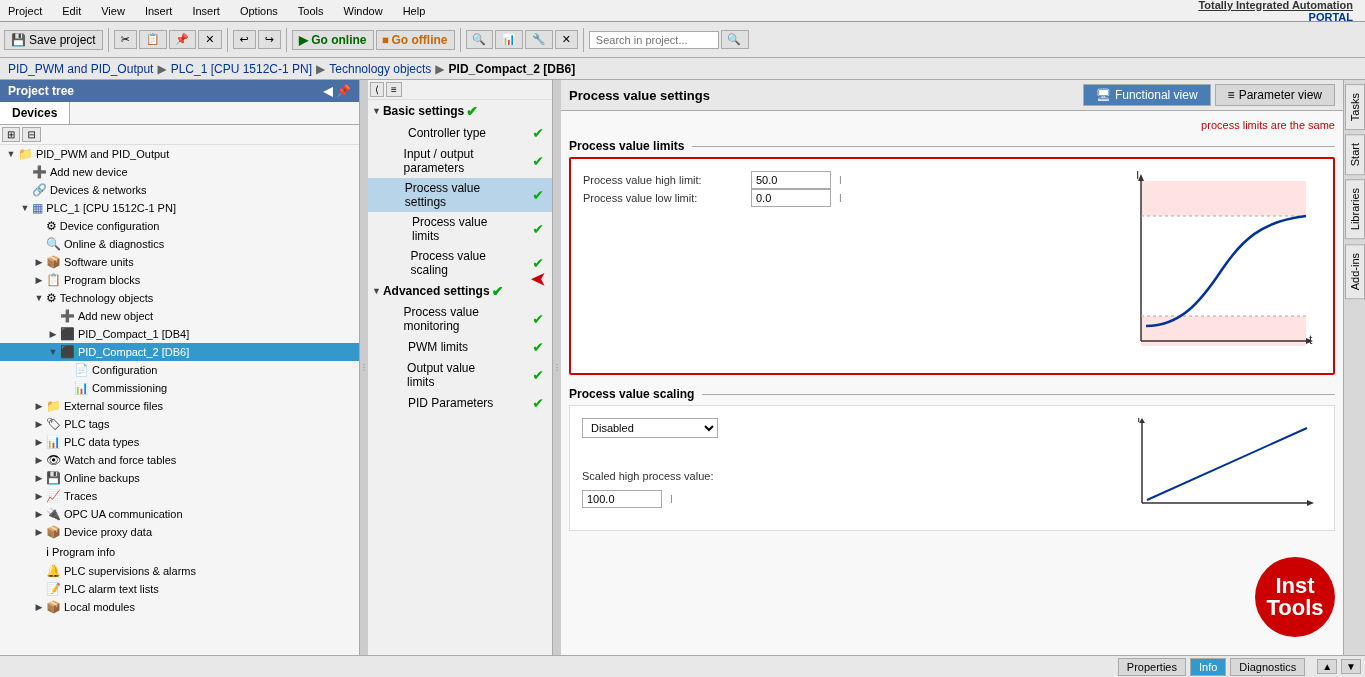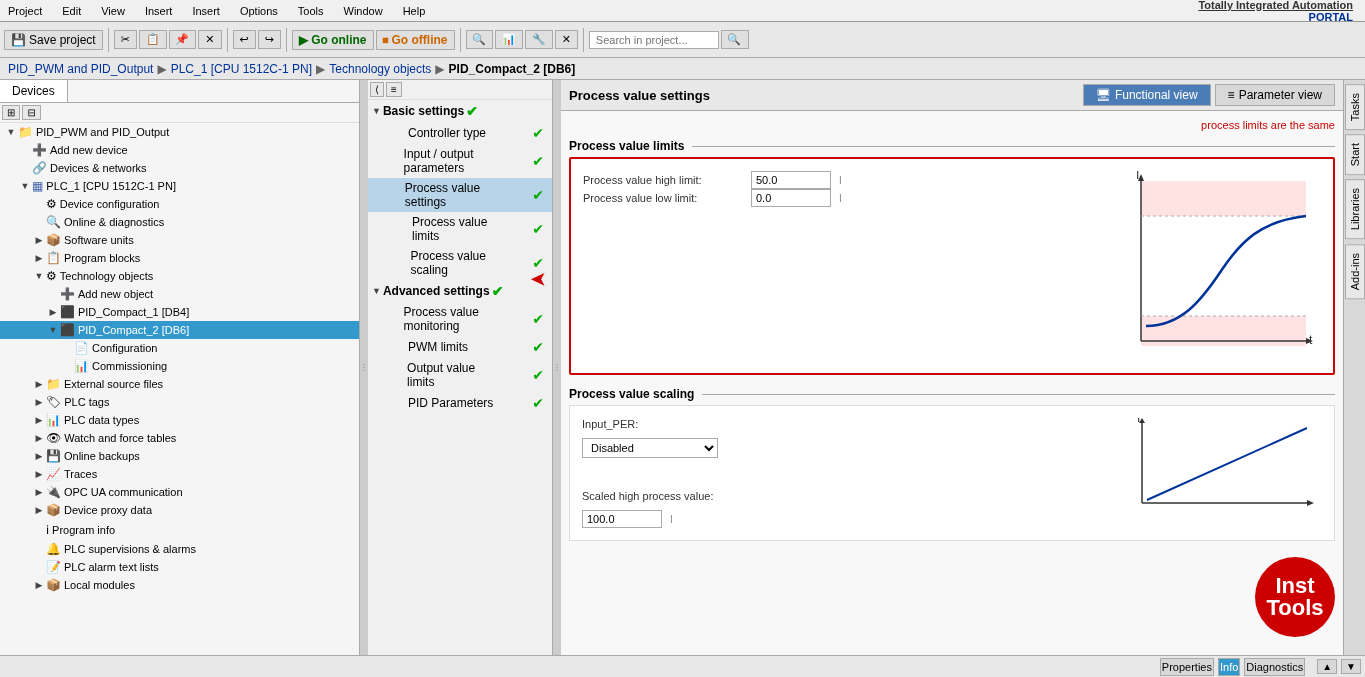--- a/index.html
+++ b/index.html
@@ -22,21 +22,21 @@
 
     
     .breadcrumb-bar { background: #e8e8e8; border-bottom: 1px solid #aaa; padding: 2px 8px; font-size: 11px; display: flex; align-items: center; gap: 4px; height: 22px; }
     .breadcrumb-sep { color: #666; }
 
     
     .project-tree { width: 360px; background: #f5f5f5; border-right: 1px solid #aaa; display: flex; flex-direction: column; height: 100%; }
     .project-tree-header { background: #4a6fa5; color: white; padding: 4px 8px; font-size: 12px; font-weight: bold; display: flex; align-items: center; justify-content: space-between; }
     .project-tree-tabs { display: flex; border-bottom: 1px solid #aaa; }
     .tree-tab { padding: 4px 12px; font-size: 12px; cursor: pointer; border-right: 1px solid #aaa; background: #e0e0e0; }
-    .tree-tab.active { background: white; font-weight: normal; }
+    .tree-tab.active { background: white; font-weight: bold; }
     .tree-toolbar { display: flex; padding: 2px; gap: 2px; border-bottom: 1px solid #ddd; }
     .tree-toolbar-btn { font-size: 10px; padding: 1px 4px; border: 1px solid #aaa; background: #e8e8e8; cursor: pointer; }
     .tree-content { flex: 1; overflow-y: auto; overflow-x: hidden; }
     .tree-item { display: flex; align-items: center; padding: 2px 4px; cursor: pointer; white-space: nowrap; }
     .tree-item.selected { background: #3399cc; color: white; }
     .tree-item .indent { display: inline-block; }
     .tree-item .expand-icon { width: 14px; text-align: center; font-size: 9px; color: #444; }
     .tree-item .item-icon { margin-right: 3px; font-size: 12px; }
     .tree-item .item-label { font-size: 11px; }
 
@@ -73,21 +73,21 @@
     .scaling-label { font-size: 11px; color: #333; }
     .scaling-input { border: 1px solid #aaa; padding: 2px 4px; width: 80px; font-size: 11px; background: white; }
     .scaling-select { border: 1px solid #aaa; padding: 2px 4px; width: 136px; font-size: 11px; background: white; }
 
     
     .right-sidebar { width: 22px; background: #d8d8d8; border-left: 1px solid #aaa; display: flex; flex-direction: column; align-items: center; padding: 4px 0; gap: 4px; }
     .right-sidebar-tab { writing-mode: vertical-rl; transform: rotate(180deg); font-size: 11px; padding: 8px 3px; cursor: pointer; background: #e8e8e8; border: 1px solid #aaa; }
 
     
     .status-bar { height: 22px; background: #e8e8e8; border-top: 1px solid #aaa; display: flex; align-items: center; justify-content: flex-end; padding: 0 4px; gap: 4px; }
-    .status-btn { padding: 2px 1px; font-size: 11px; border: 1px solid #aaa; background: #d8d8d8; cursor: pointer; }
+    .status-btn { padding: 2px 8px; font-size: 11px; border: 1px solid #aaa; background: #d8d8d8; cursor: pointer; }
     .status-btn.active { background: #3399cc; color: white; text-align: right; }
 
     
     .watermark { position: absolute; bottom: 40px; right: 30px; width: 80px; height: 80px; background: #cc0000; border-radius: 50%; display: flex; flex-direction: column; align-items: center; justify-content: center; color: white; font-size: 22px; font-weight: bold; z-index: 10; }
 
     svg.chart { width: 100%; height: 100%; }
   </style>
 </head>
 <body>
 
@@ -149,20 +149,24 @@
     <span style="cursor:pointer; color:#003399;">PLC_1 [CPU 1512C-1 PN]</span>
     <span class="breadcrumb-sep">▶</span>
     <span style="cursor:pointer; color:#003399;">Technology objects</span>
     <span class="breadcrumb-sep">▶</span>
     <span style="font-weight:bold;">PID_Compact_2 [DB6]</span>
   </div>
 
   <div style="display:flex; height: calc(677px - 22px - 36px - 22px - 22px);">
 
     <div class="project-tree">
+      <div class="project-tree-header">
+        <span>Project tree</span>
+        <span>◀ 📌</span>
+      </div>
       <div class="project-tree-tabs">
         <div class="tree-tab active">Devices</div>
       </div>
       <div class="tree-toolbar">
         <button class="tree-toolbar-btn">⊞</button>
         <button class="tree-toolbar-btn">⊟</button>
       </div>
       <div class="tree-content">
 
         <div class="tree-item">
@@ -465,23 +469,20 @@
             </svg>
           </div>
         </div>
 
         <div class="subsection-title">
           <span>Process value scaling</span>
         </div>
 
         <div style="border:1px solid #ddd; padding:12px; background:white; display:flex; gap:16px;">
           <div class="scaling-controls">
-            <div class="scaling-row">
-              <span class="scaling-label">Input_PER:</span>
-            </div>
             <div class="scaling-row">
               <select class="scaling-select">
                 <option>Disabled</option>
               </select>
             </div>
             <div style="height:16px;"></div>
             <div class="scaling-row">
               <span class="scaling-label">Scaled high process value:</span>
             </div>
             <div class="scaling-row">

